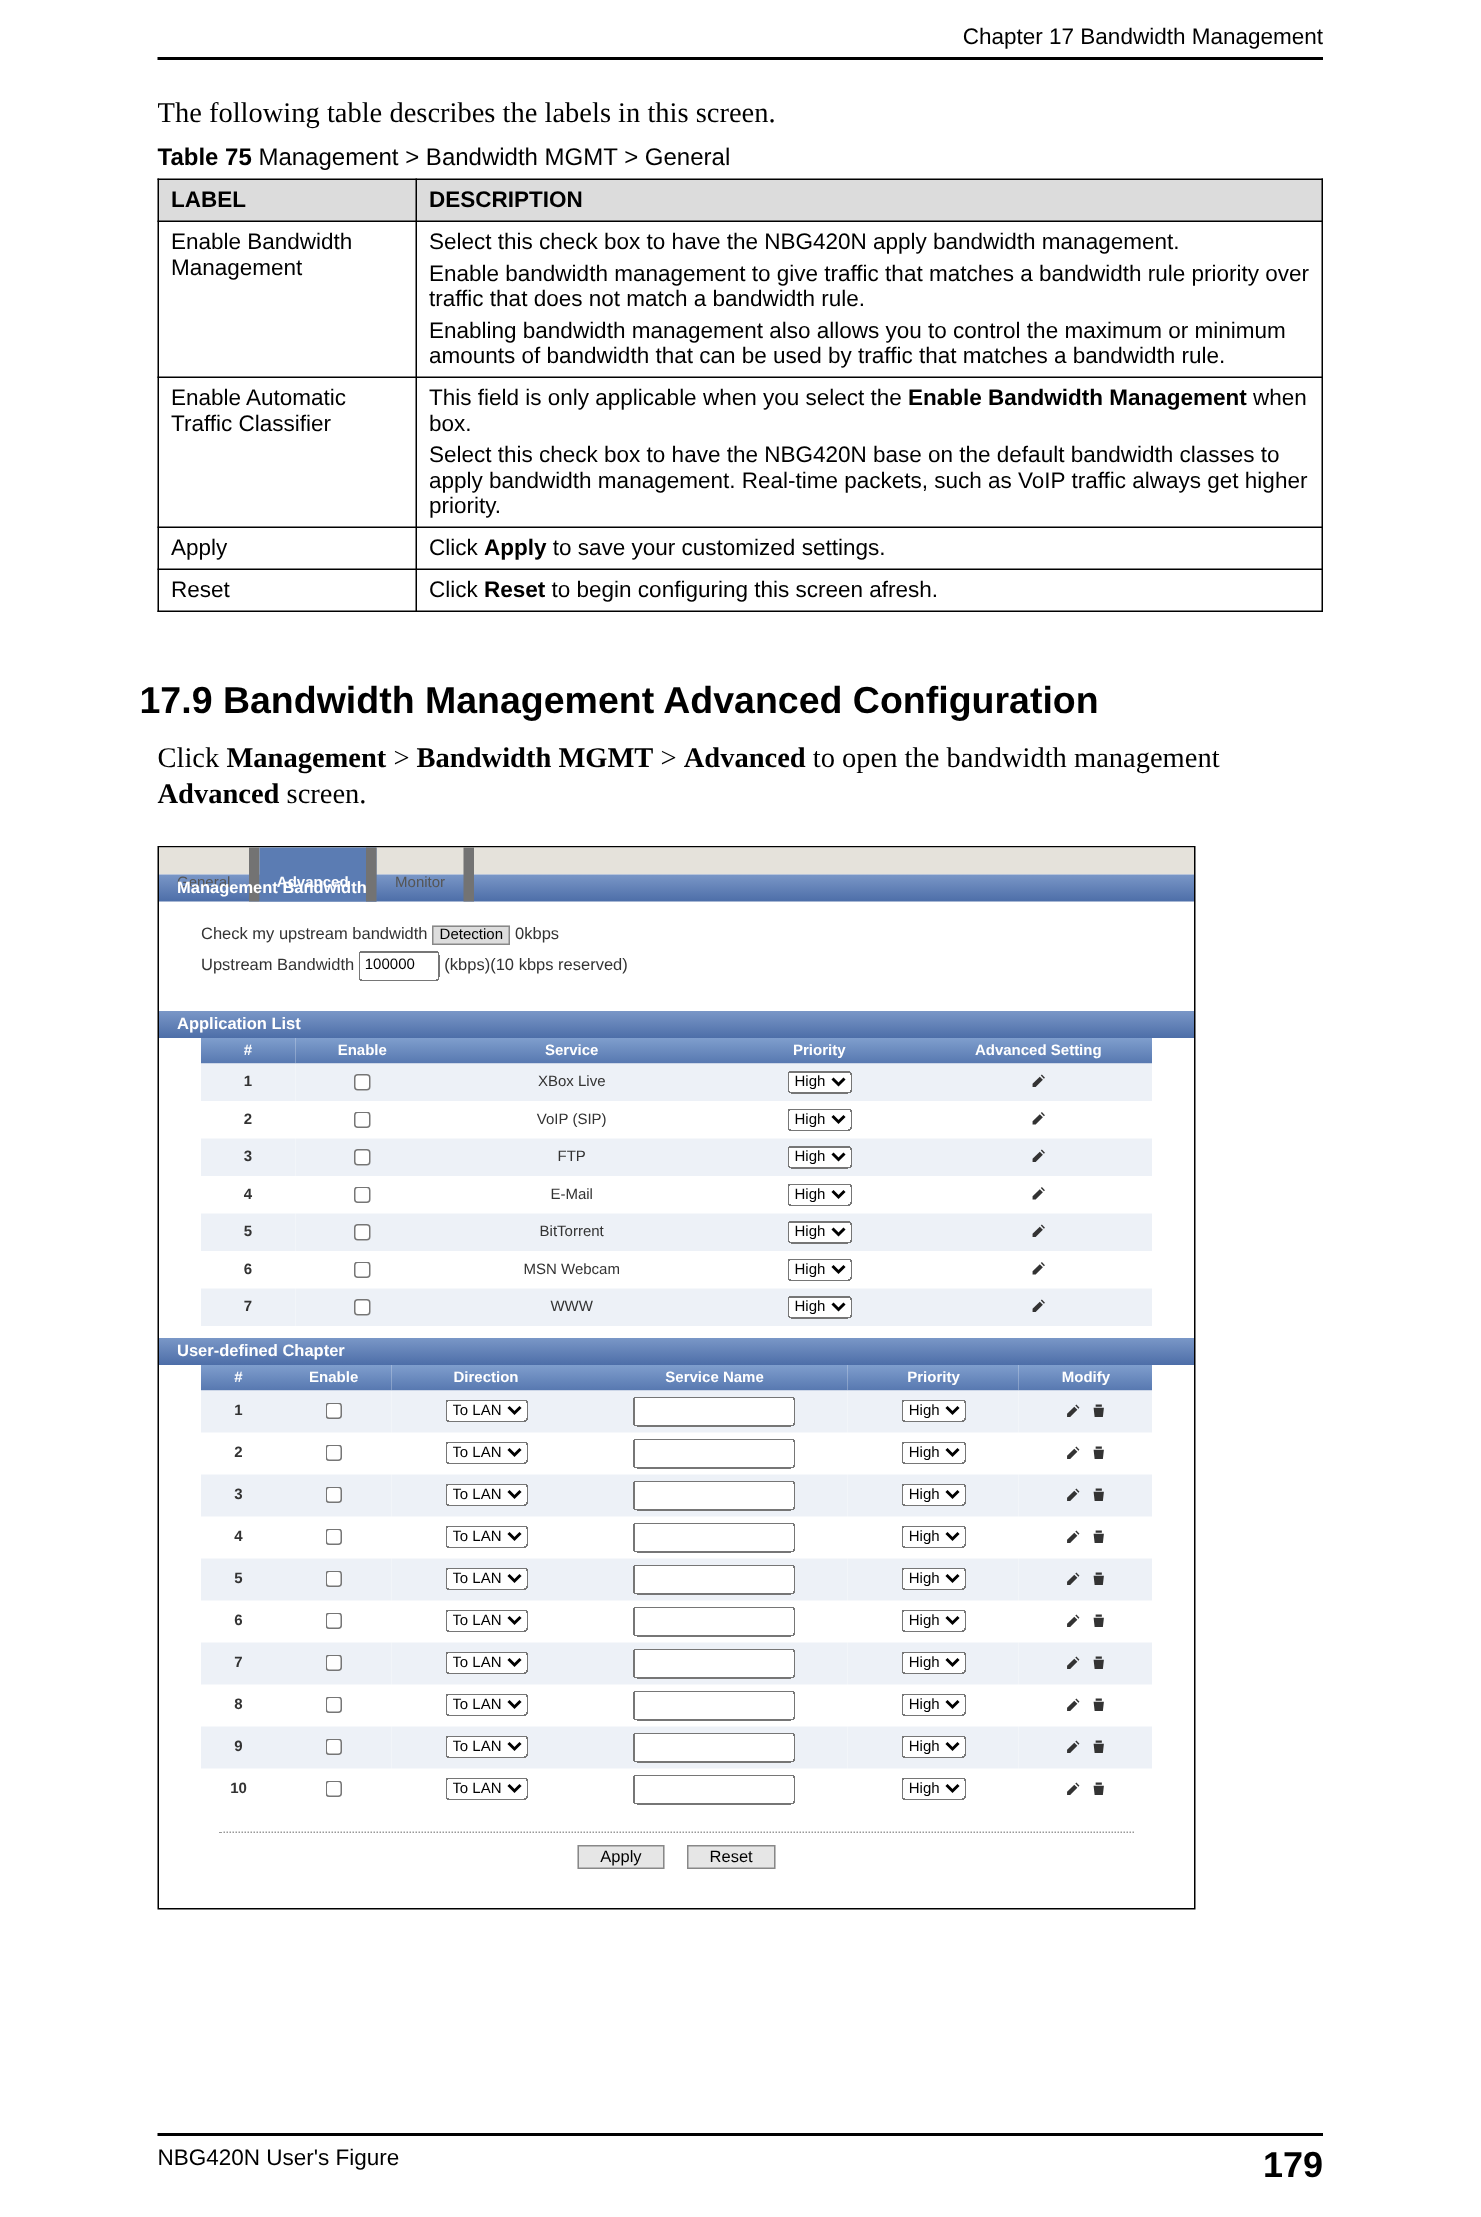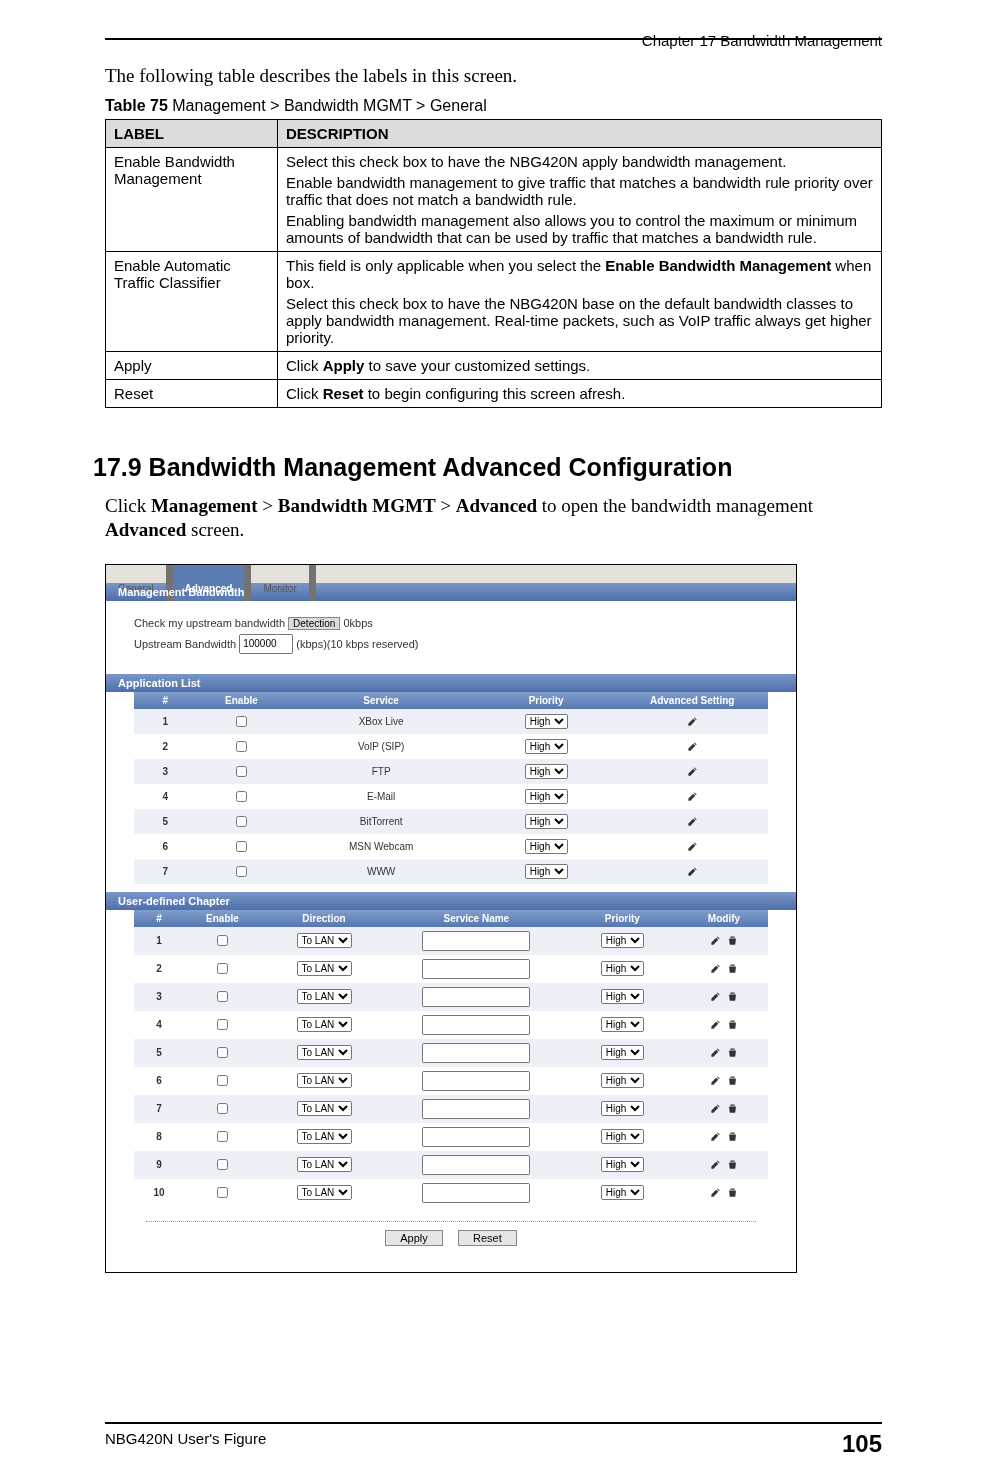--- a/index.html
+++ b/index.html
@@ -9,21 +9,21 @@
     margin: 0;
     padding: 0;
     font-family: "Times New Roman", Times, serif;
     color: #000;
     background: #fff;
     position: relative;
     box-sizing: border-box;
   }
   .page-header {
     position: absolute;
-    top: 32px;
+    top: 16px;
     right: 105px;
     font-family: Arial, Helvetica, sans-serif;
     font-size: 15px;
   }
   .header-rule {
     position: absolute;
     top: 38px;
     left: 105px;
     right: 105px;
     border-top: 2px solid #000;
@@ -463,15 +463,15 @@
       <button class="btn">Reset</button>
     </div>
   </div>
 
 </div>
 
 <div class="page-footer">
   <div class="footer-rule"></div>
   <div class="footer-text">
     <span>NBG420N User's Figure</span>
-    <span class="pg">105</span>
+    <span class="pg">179</span>
   </div>
 </div>
 
 </body></html>

